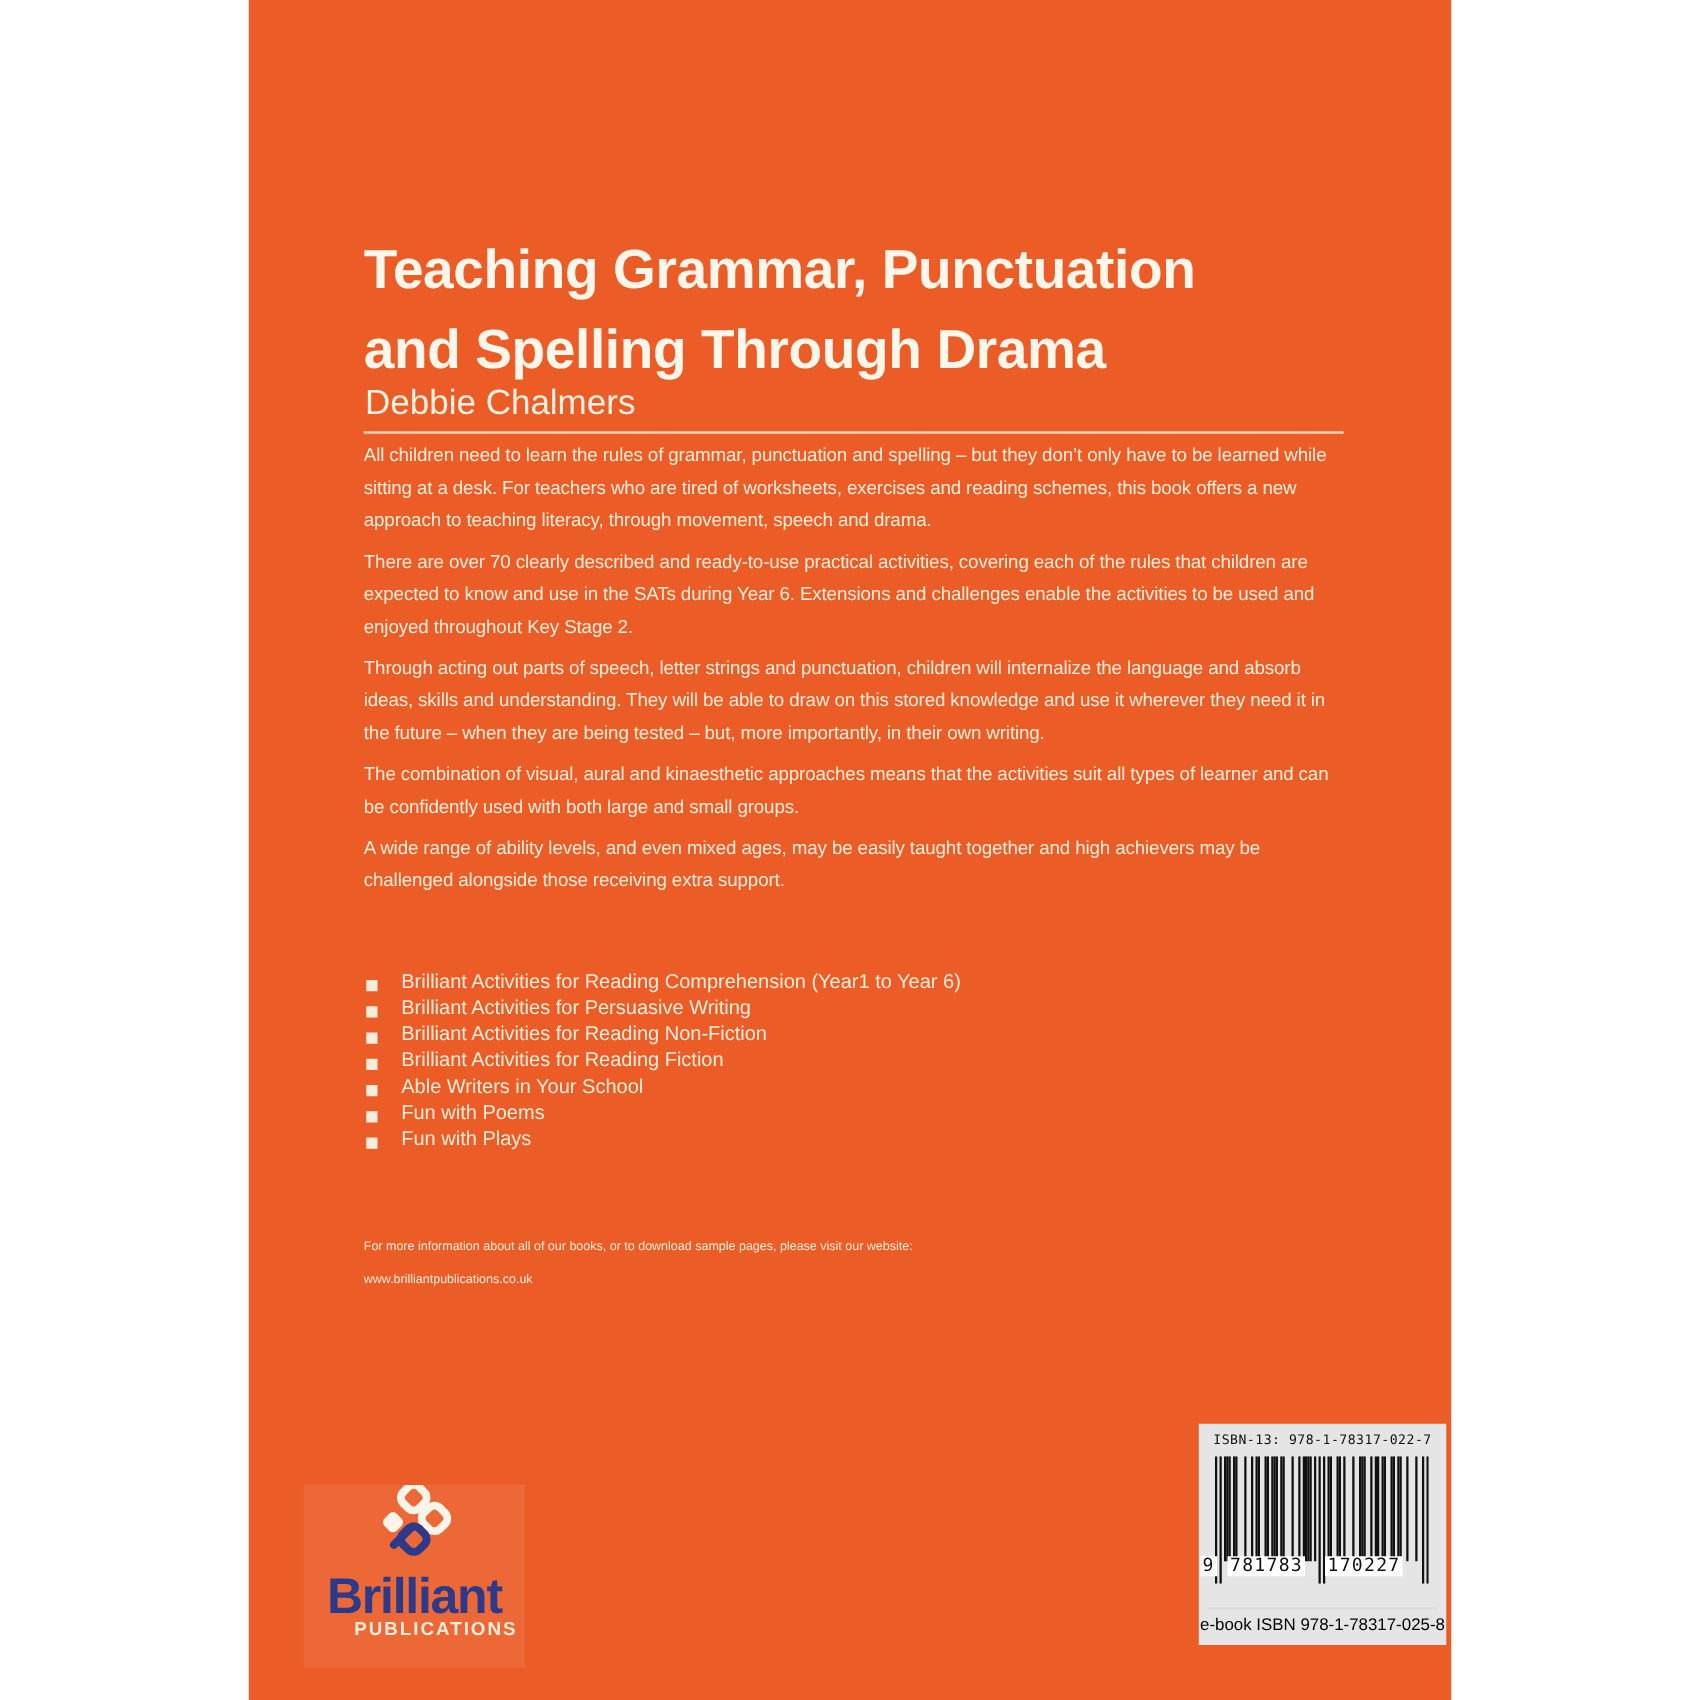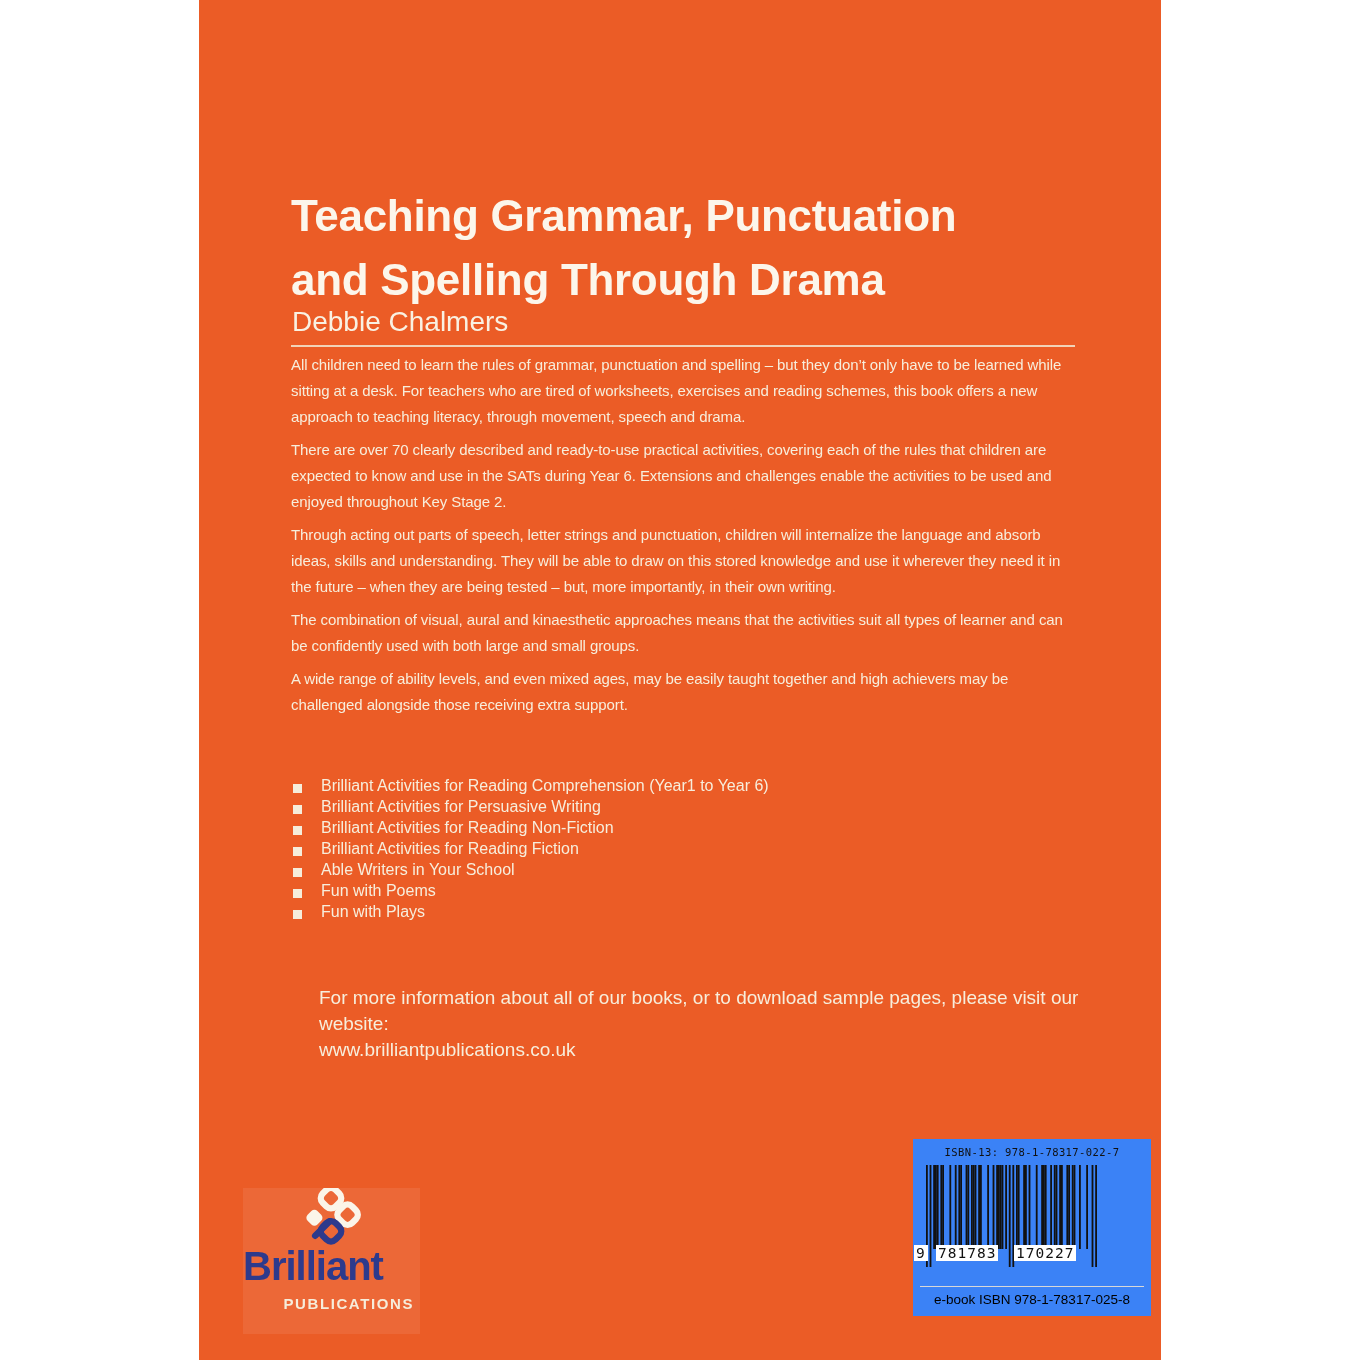--- a/index.html
+++ b/index.html
@@ -49,42 +49,42 @@
   .books li{
     display:flex;align-items:center;
     font-size:16px;line-height:21px;margin:0;
   }
   .bullet-sq{
     flex:0 0 auto;width:9px;height:9px;background:#F6EDDB;
     margin:6px 19px 0 2px;
   }
   .footer-note{
     position:absolute;left:92px;top:985px;width:790px;
-    font-size:19px;line-height:26px;color:#F7EEDC;margin-left:28px;
+    font-size:10px;line-height:26px;color:#F7EEDC;
   }
 
   
   .logo-box{
     position:absolute;left:44px;top:1188px;width:177px;height:146px;
     background:rgba(255,255,255,0.08);
   }
   .logo-mark{position:absolute;left:56px;top:0px;width:64px;height:64px;}
   .logo-name{
-    position:absolute;left:0px;top:56px;width:177px;
+    position:absolute;left:0px;top:67px;width:177px;text-align:center;
     font-size:40px;font-weight:bold;letter-spacing:-1px;color:#2D3A8C;
   }
   .logo-sub{
     position:absolute;right:6px;top:107px;
     font-size:15px;font-weight:bold;letter-spacing:1.6px;color:#F6EDDB;
   }
 
   
   .barcode-box{
-    position:absolute;left:714px;top:1139px;width:238px;height:177px;
-    background:#3b82f6;
+    position:absolute;left:760px;top:1139px;width:198px;height:177px;
+    background:#e5e5e5;
   }
   .isbn-label{
     position:absolute;left:0;top:7px;width:100%;text-align:center;
     font-family:"DejaVu Sans Mono", monospace;
     font-size:10.5px;letter-spacing:0.4px;color:#111111;white-space:nowrap;
   }
   .bars{position:absolute;left:13px;top:26px;}
   .bc-digits{position:absolute;left:0;top:106px;width:100%;height:18px;}
   .bc-digits span{
     position:absolute;background:#ffffff;

